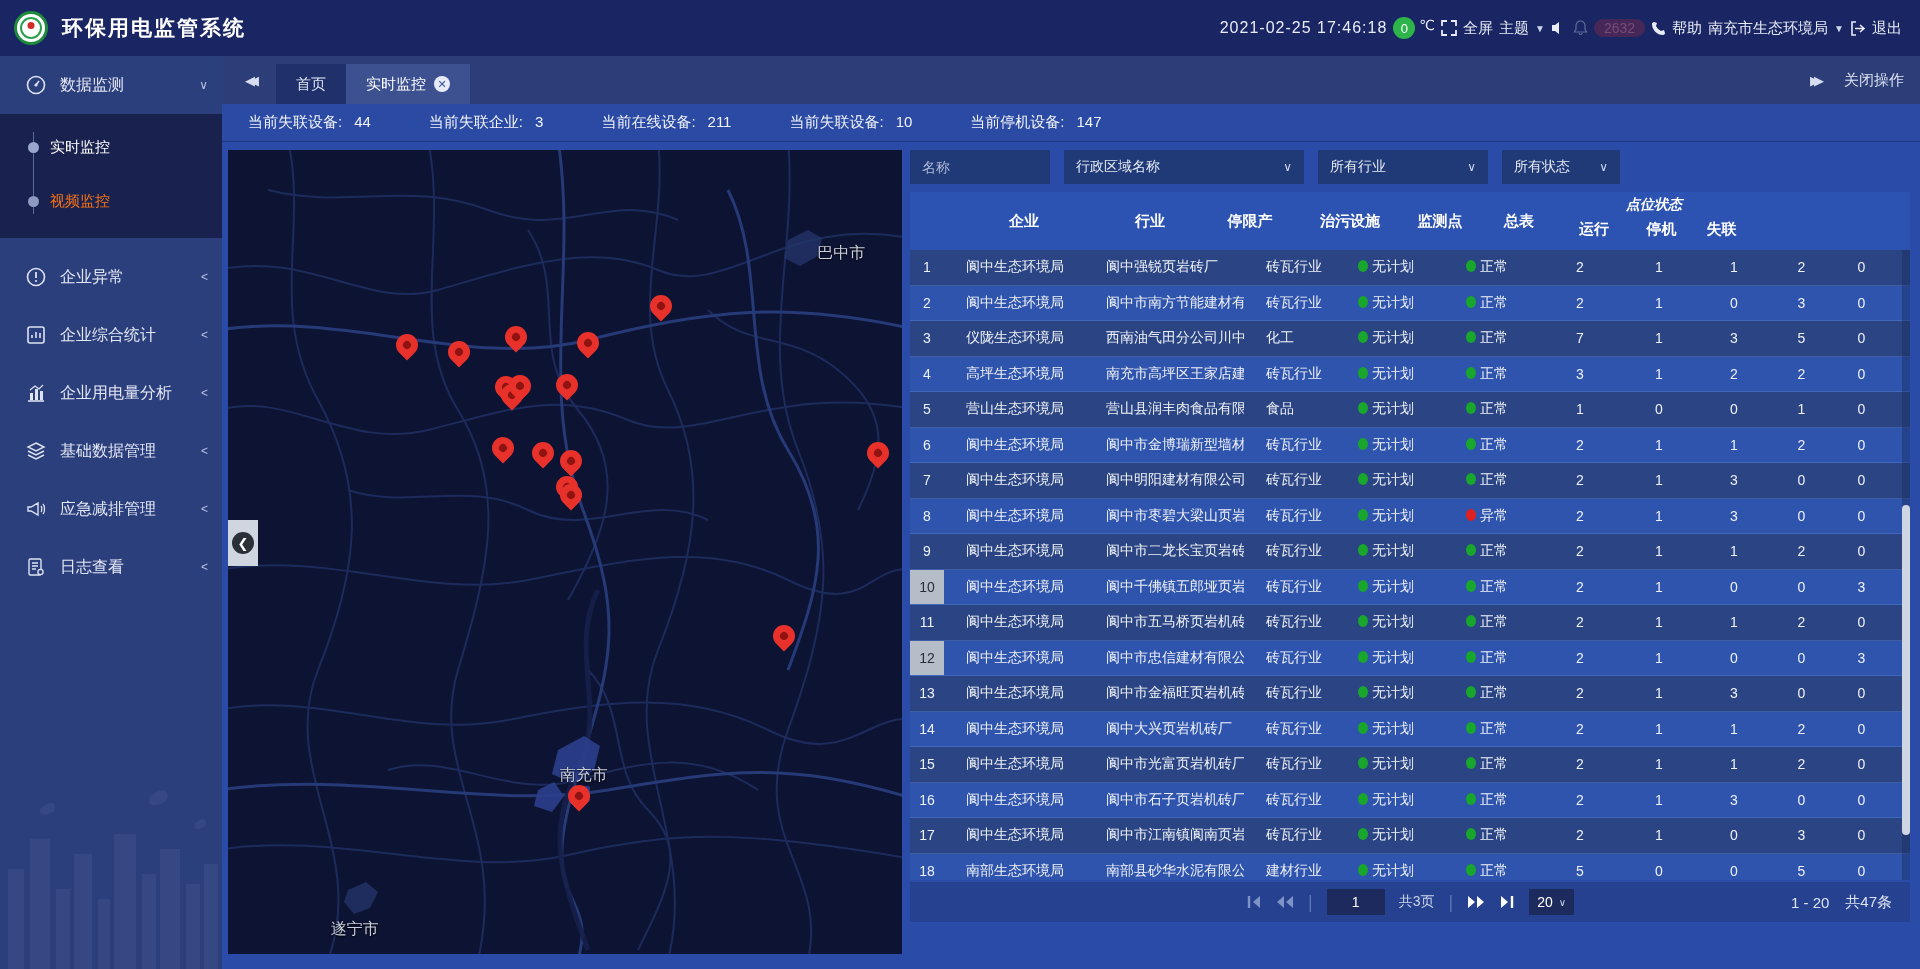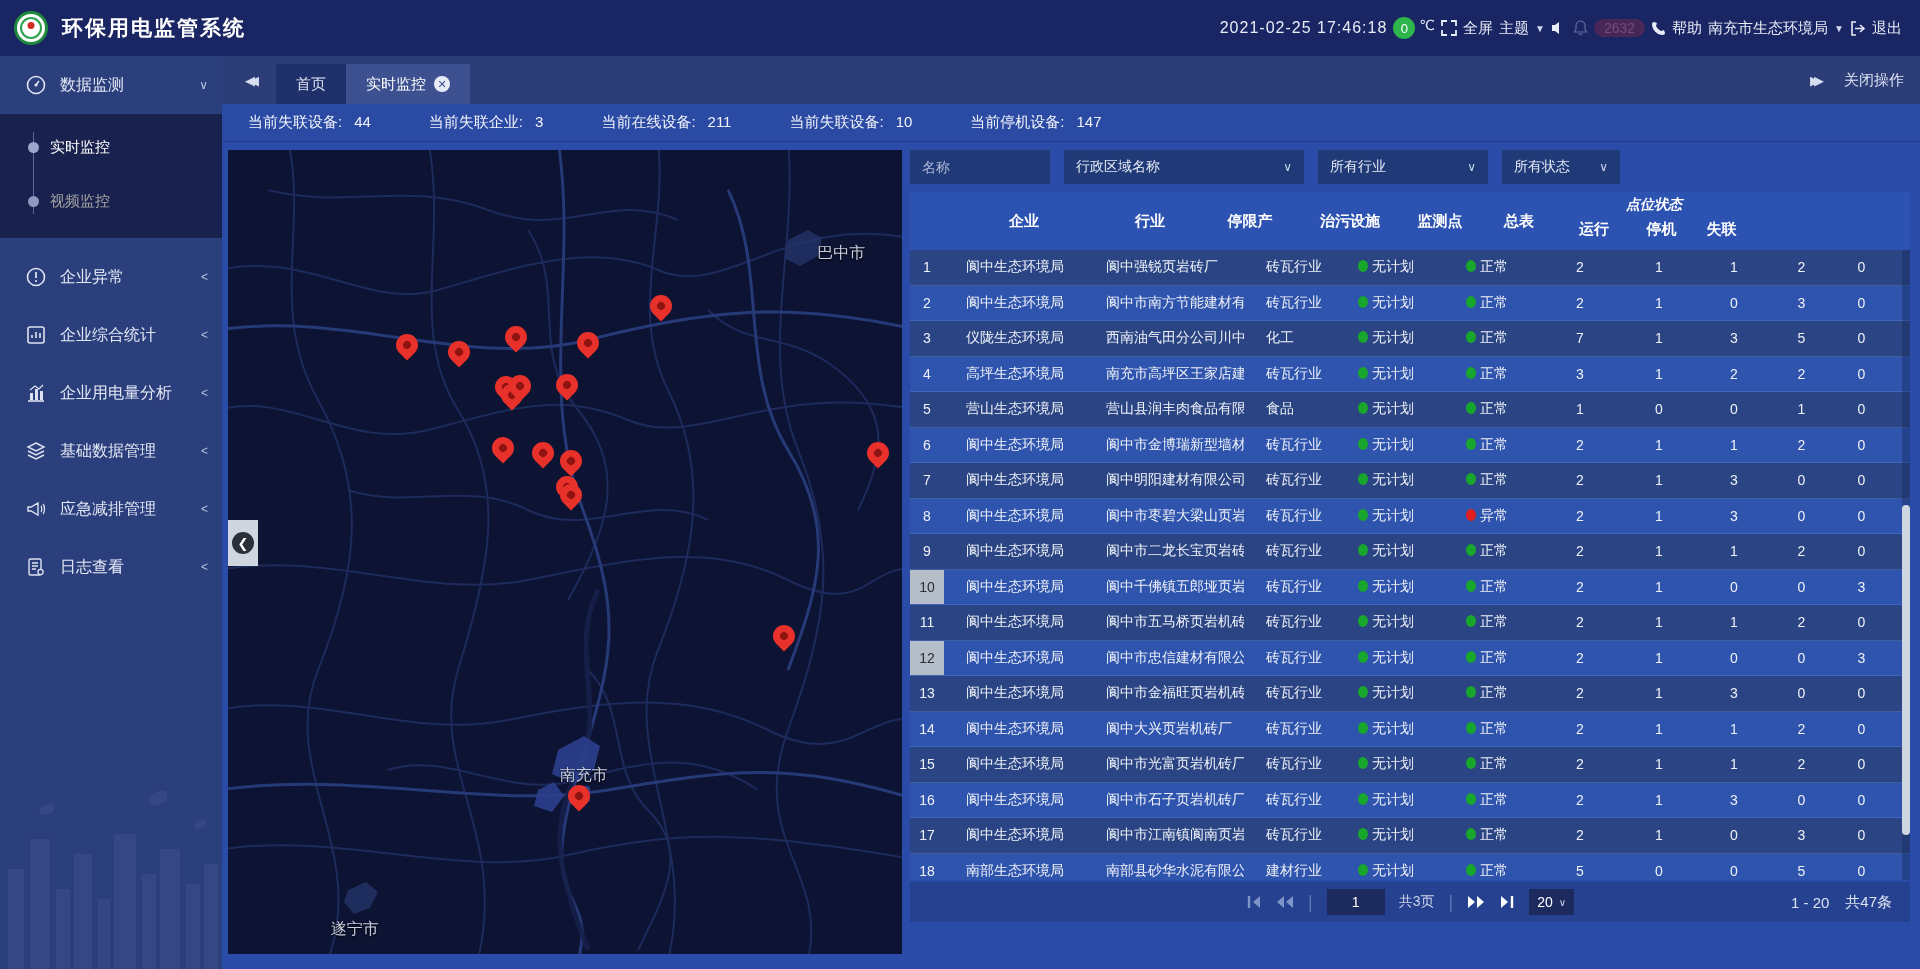--- a/index.html
+++ b/index.html
@@ -29,21 +29,21 @@
   .body-row { flex:1; display:flex; min-height:0; }
 
   
   .sidebar { width:222px; background:#2c3f7d; flex:0 0 auto; position:relative; overflow:hidden; }
   .menu-section { height:58px; display:flex; align-items:center; padding:0 14px 0 26px; font-size:16px; color:#e2e7f4; cursor:pointer; gap:14px; }
   .menu-section .mlabel { flex:1; }
   .menu-section svg { flex:0 0 auto; }
   .chev { font-size:12px; color:#b9c3de; }
   .submenu { background:#19224e; padding:6px 0 10px 0; position:relative; }
   .submenu::before { content:""; position:absolute; left:33px; top:18px; bottom:24px; width:1px; background:#5a6a9c; }
-  .submenu-item { height:54px; display:flex; align-items:center; padding-left:50px; font-size:15px; color:#a3a3a3; cursor:pointer; position:relative; }
+  .submenu-item { height:54px; display:flex; align-items:center; padding-left:50px; font-size:15px; color:#f97316; cursor:pointer; position:relative; }
   .submenu-item .dot { position:absolute; left:28px; width:11px; height:11px; border-radius:50%; background:#8e9ac0; }
   .submenu-item.active { color:#ffffff; }
   .submenu-item.active .dot { background:#9aa6cc; }
   .skyline { position:absolute; bottom:0; left:0; width:100%; opacity:.5; }
 
   
   .main-col { flex:1; display:flex; flex-direction:column; min-width:0; }
 
   .tabbar { height:48px; background:#2c3d78; display:flex; align-items:flex-end; padding:0 16px 0 0; flex:0 0 auto; }
   .tab-nav { width:54px; height:48px; display:flex; align-items:center; justify-content:center; color:#d7def0; cursor:pointer; }

